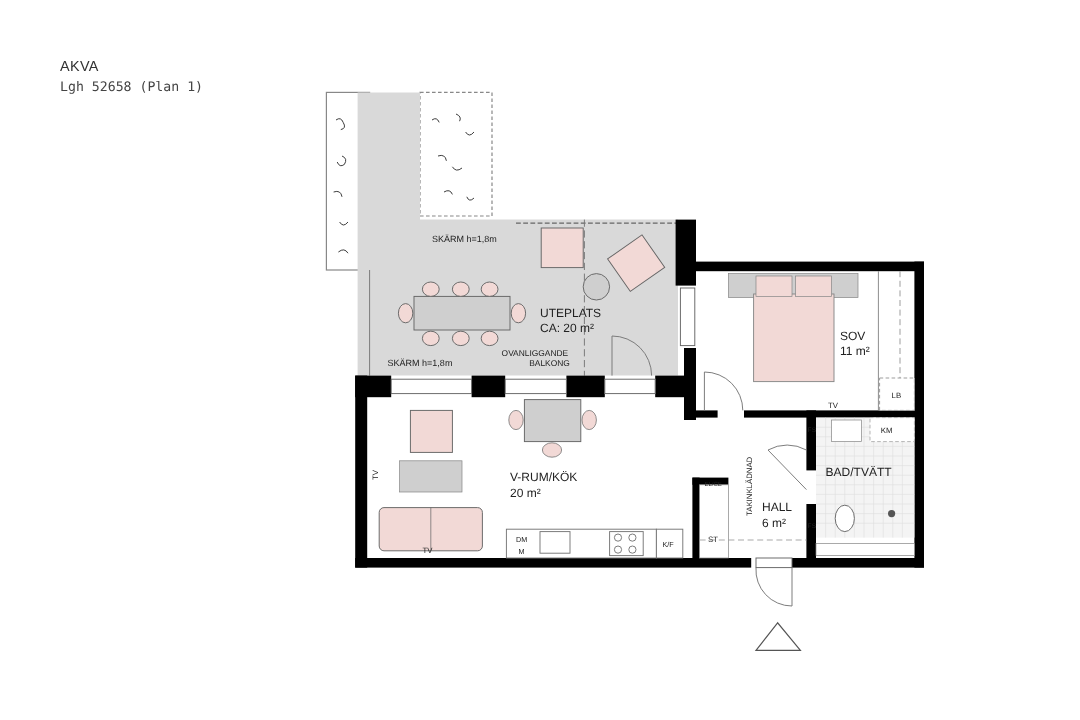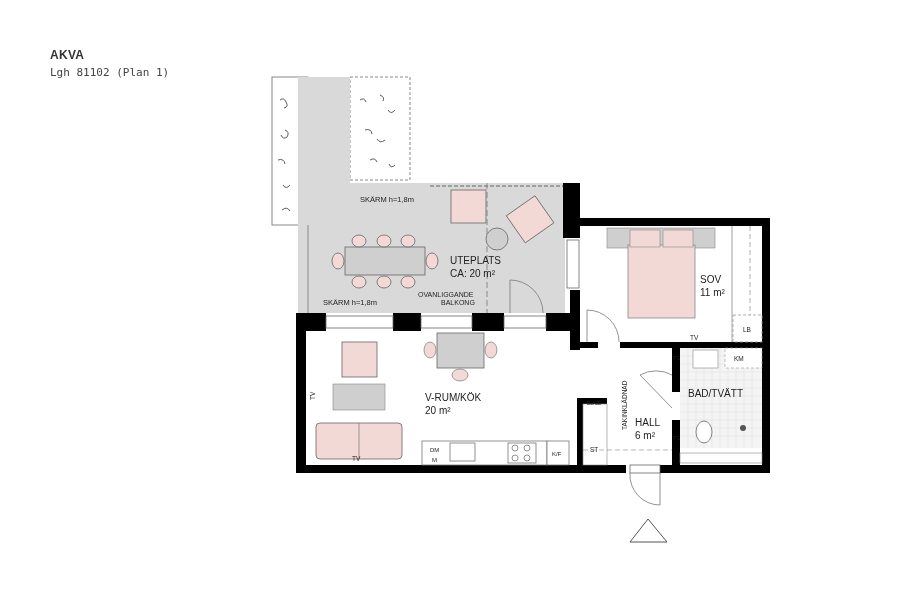--- a/index.html
+++ b/index.html
@@ -1,26 +1,26 @@
 <!DOCTYPE html>
 <html><head>
 <meta charset="utf-8">
 <style>
   html,body{margin:0;padding:0;background:#fff;}
   body{width:900px;height:600px;position:relative;overflow:hidden;font-family:"DejaVu Sans",sans-serif;}
-  .title{position:absolute;left:50px;top:48px;font-family:"Liberation Sans",sans-serif;font-weight:bold;font-size:12px;color:#333;letter-spacing:0.3px;}
+  .title{position:absolute;left:50px;top:48px;font-family:"Liberation Sans",sans-serif;font-weight:normal;font-size:12px;color:#333;letter-spacing:0.3px;}
   .subtitle{position:absolute;left:50px;top:66px;font-family:"DejaVu Sans Mono",monospace;font-size:11px;color:#444;}
   svg{position:absolute;left:0;top:0;}
   .lbl{font-family:"Liberation Sans",sans-serif;fill:#222;}
 </style>
 </head>
 <body>
 
 <div class="title">AKVA</div>
-<div class="subtitle">Lgh 81102 (Plan 1)</div>
+<div class="subtitle">Lgh 52658 (Plan 1)</div>
 
 <svg width="900" height="600" viewBox="0 0 900 600">
 
   <g>
     <rect x="272" y="77" width="36" height="148" fill="#fff" stroke="#888" stroke-width="1"></rect>
     <path d="M280 100 q4 -3 6 2 q3 5 -2 6 M285 130 q5 2 2 7 q-4 3 -6 -2 M278 160 q6 -2 7 4 M290 185 q-4 5 -7 0 M282 210 q5 -4 8 1" stroke="#333" fill="none" stroke-width="0.8"></path>
   </g>
   <g>
     <rect x="350" y="77" width="60" height="103" fill="#fff" stroke="#888" stroke-width="1" stroke-dasharray="3 2"></rect>
     <path d="M360 100 q4 -3 6 2 M380 95 q5 2 3 6 M395 110 q-4 5 -7 0 M365 130 q6 -2 7 4 M385 140 q-5 4 -8 -1 M370 160 q5 -3 7 2 M395 165 q-4 4 -6 -1" stroke="#333" fill="none" stroke-width="0.8"></path>

